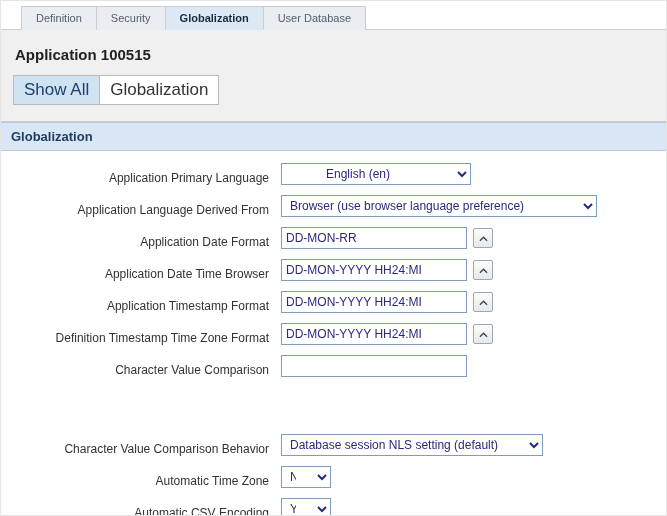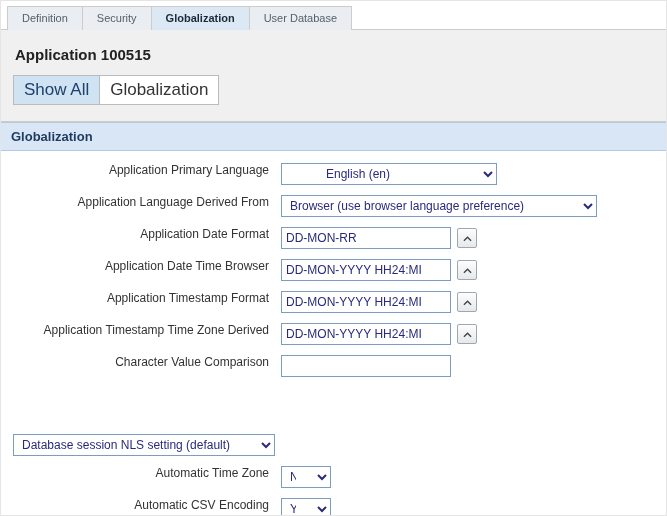--- a/index.html
+++ b/index.html
@@ -11,21 +11,21 @@
     background: #fff;
     width: 667px;
     height: 516px;
     overflow: hidden;
     border: 1px solid #e5e5e5;
   }
   .tabs {
     display: flex;
     border-bottom: 1px solid #ccc;
     background: #fff;
-    padding-left: 6px;
+    padding-left: 20px;
     padding-top: 4px;
   }
   .tab {
     padding: 5px 14px;
     border: 1px solid #ccc;
     border-bottom: none;
     background: #eaeef2;
     color: #55606a;
     margin-right: 0;
     position: relative;
@@ -74,44 +74,44 @@
     padding: 6px 10px;
     font-weight: bold;
     color: #1f3a5f;
     font-size: 13px;
   }
   .form-area {
     padding: 12px 12px 0 12px;
   }
   .form-row {
     display: flex;
-    align-items: flex-start;
+    align-items: flex-end;
     margin-bottom: 10px;
   }
   .form-label {
     width: 268px;
     text-align: right;
     padding-right: 12px;
     color: #333;
     font-size: 12px;
   }
   .form-field { display: flex; align-items: center; }
   select, input[type="text"] {
     font-family: inherit;
     font-size: 12px;
     color: #2a2a7a;
     border: 1px solid #7c9cc0;
     background: #fff;
     height: 22px;
     padding: 1px 4px;
   }
   select { padding-right: 18px; }
-  .w-lang { width: 216px; padding-left: 40px; }
+  .w-lang { width: 190px; padding-left: 40px; }
   .w-derived { width: 316px; }
-  .w-text { width: 170px; color: #2a2a7a; }
+  .w-text { width: 186px; color: #2a2a7a; }
   .w-cvcb { width: 262px; margin-top: 47px; }
   .w-sm { width: 50px; }
   .picker-btn {
     width: 20px; height: 20px;
     border: 1px solid #9aa7b5;
     background: linear-gradient(#fdfdfd, #e6e8ea);
     margin-left: 6px;
     display: inline-flex;
     align-items: center;
     justify-content: center;
@@ -195,39 +195,40 @@
       <input type="text" class="w-text" value="DD-MON-YYYY HH24:MI" style="">
       <span class="picker-btn">
         <span><svg viewBox="0 0 10 6">
               <path d="M1 5 L5 1 L9 5" fill="none" stroke="#444" stroke-width="1.5"></path>
             </svg></span>
       </span>
     </div>
   </div>
 
   <div class="form-row">
-    <div class="form-label">Application Timestamp Time Zone Derived</div>
+    <div class="form-label">Definition Timestamp Time Zone Format</div>
     <div class="form-field">
       <input type="text" class="w-text" value="DD-MON-YYYY HH24:MI" style="">
       <span class="picker-btn">
         <span><svg viewBox="0 0 10 6">
               <path d="M1 5 L5 1 L9 5" fill="none" stroke="#444" stroke-width="1.5"></path>
             </svg></span>
       </span>
     </div>
   </div>
 
   <div class="form-row">
     <div class="form-label">Character Value Comparison</div>
     <div class="form-field">
       <input type="text" class="w-text" value="" style="">
     </div>
   </div>
 
   <div class="form-row">
+    <div class="form-label">Character Value Comparison Behavior</div>
     <div class="form-field">
       <select class="w-cvcb">
         <option>Database session NLS setting (default)</option>
       </select>
     </div>
   </div>
 
   <div class="form-row">
     <div class="form-label">Automatic Time Zone</div>
     <div class="form-field">

